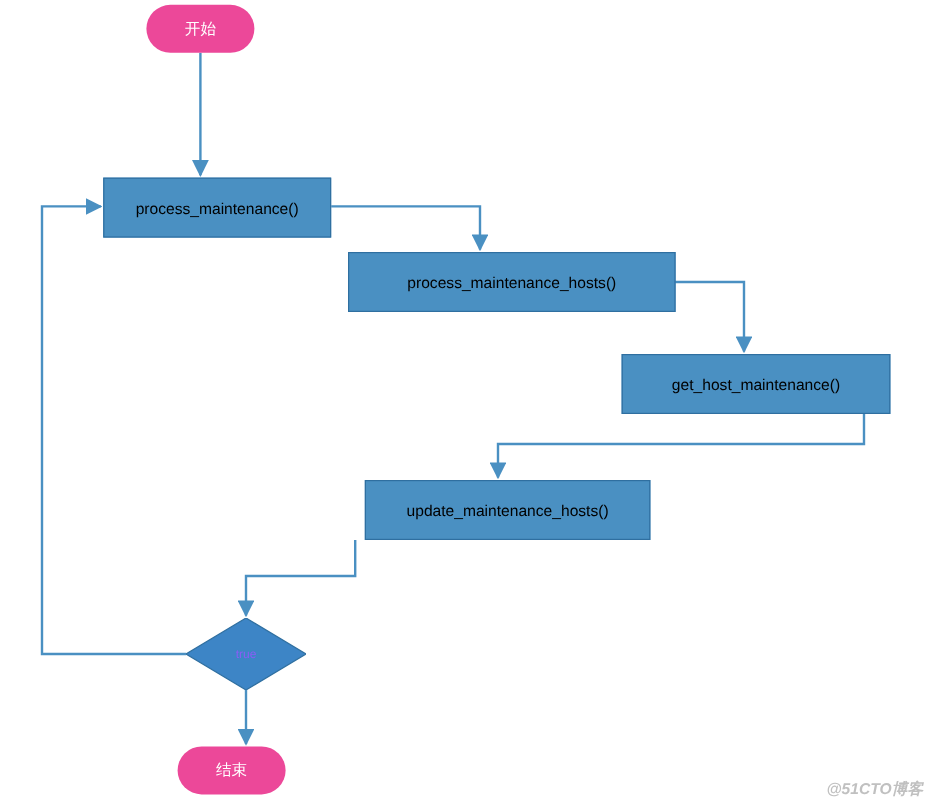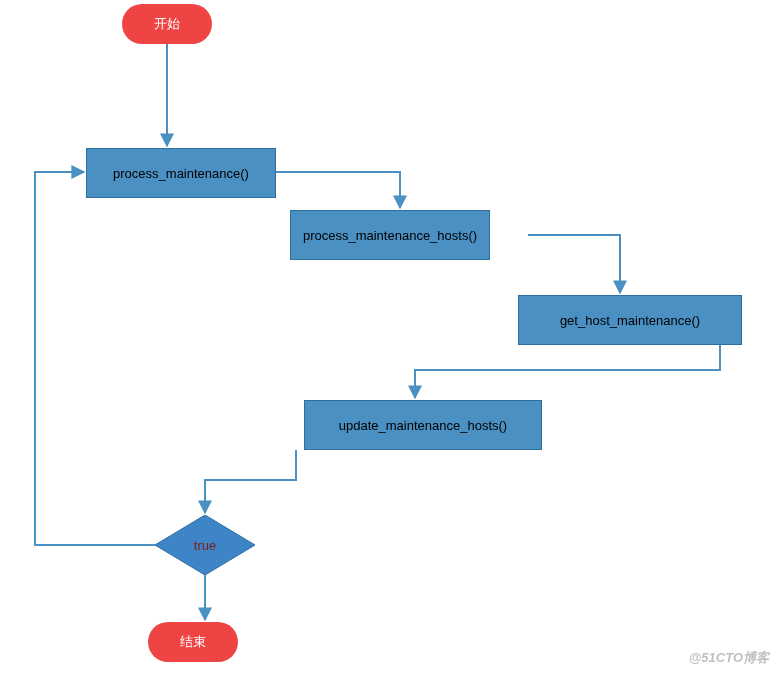--- a/index.html
+++ b/index.html
@@ -13,21 +13,21 @@
     overflow: hidden;
   }
   .node {
     position: absolute;
     display: flex;
     align-items: center;
     justify-content: center;
     text-align: center;
   }
   .terminator {
-    background: #ef4444;
+    background: #ec4899;
     color: #fff;
     font-size: 13px;
     border-radius: 999px;
     width: 90px;
     height: 40px;
   }
   .process {
     background: #4a90c2;
     border: 1px solid #2f6fa0;
     color: #000;
@@ -38,21 +38,21 @@
   .decision {
     width: 100px;
     height: 60px;
     position: absolute;
   }
   .decision svg { position:absolute; top:0; left:0; }
   .decision-label {
     position: absolute;
     top: 0; left: 0; right: 0; bottom: 0;
     display:flex; align-items:center; justify-content:center;
-    color:#7f1d1d; font-size:13px;
+    color:#8b5cf6; font-size:10px;
   }
   .watermark {
     position:absolute;
     right:10px; bottom:10px;
     color:#c0c0c0;
     font-size:13px;
     font-style: italic;
     font-weight: bold;
   }
   svg.connectors {
@@ -87,21 +87,21 @@
 </svg>
 
 <div class="node terminator" style="left:122px; top:4px;">
   <span>开始</span>
 </div>
 
 <div class="node process" style="left:86px; top:148px; width:190px;justify-content:center;">
   <span>process_maintenance()</span>
 </div>
 
-<div class="node process" style="left:290px; top:210px; width:200px;">
+<div class="node process" style="left:290px; top:210px; width:273px;">
   <span>process_maintenance_hosts()</span>
 </div>
 
 <div class="node process" style="left:518px; top:295px; width:224px;">
   <span>get_host_maintenance()</span>
 </div>
 
 <div class="node process" style="left:304px; top:400px; width:238px;">
   <span>update_maintenance_hosts()</span>
 </div>

